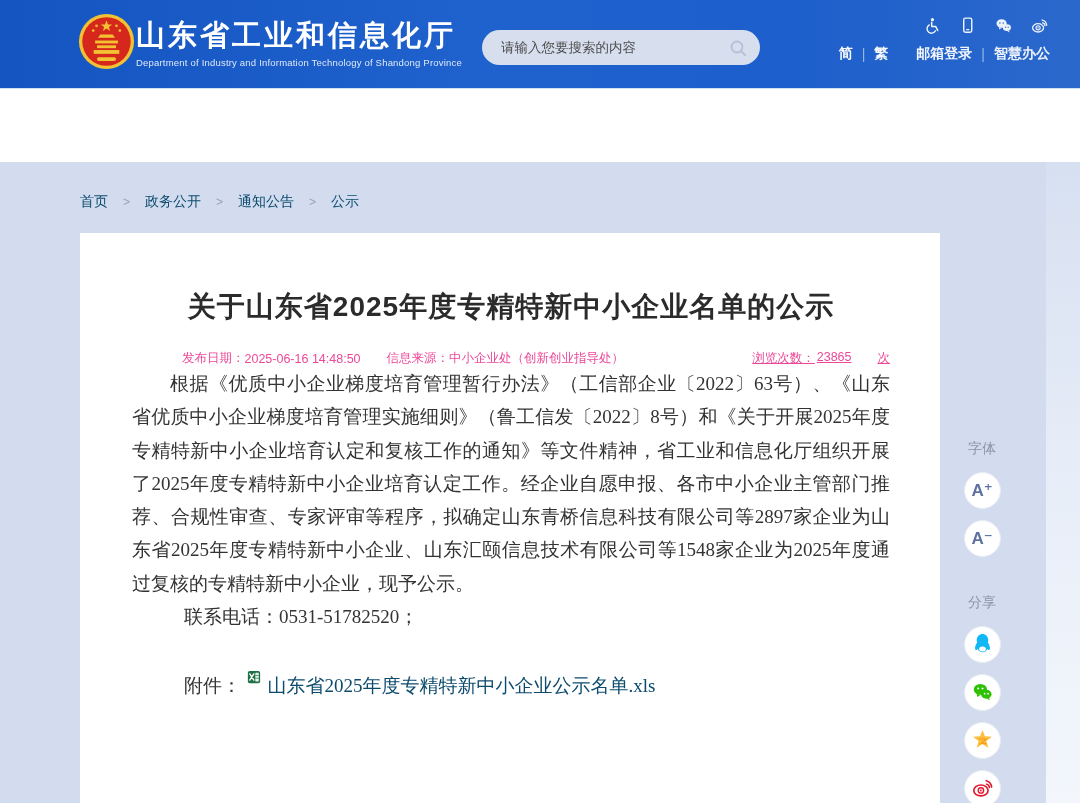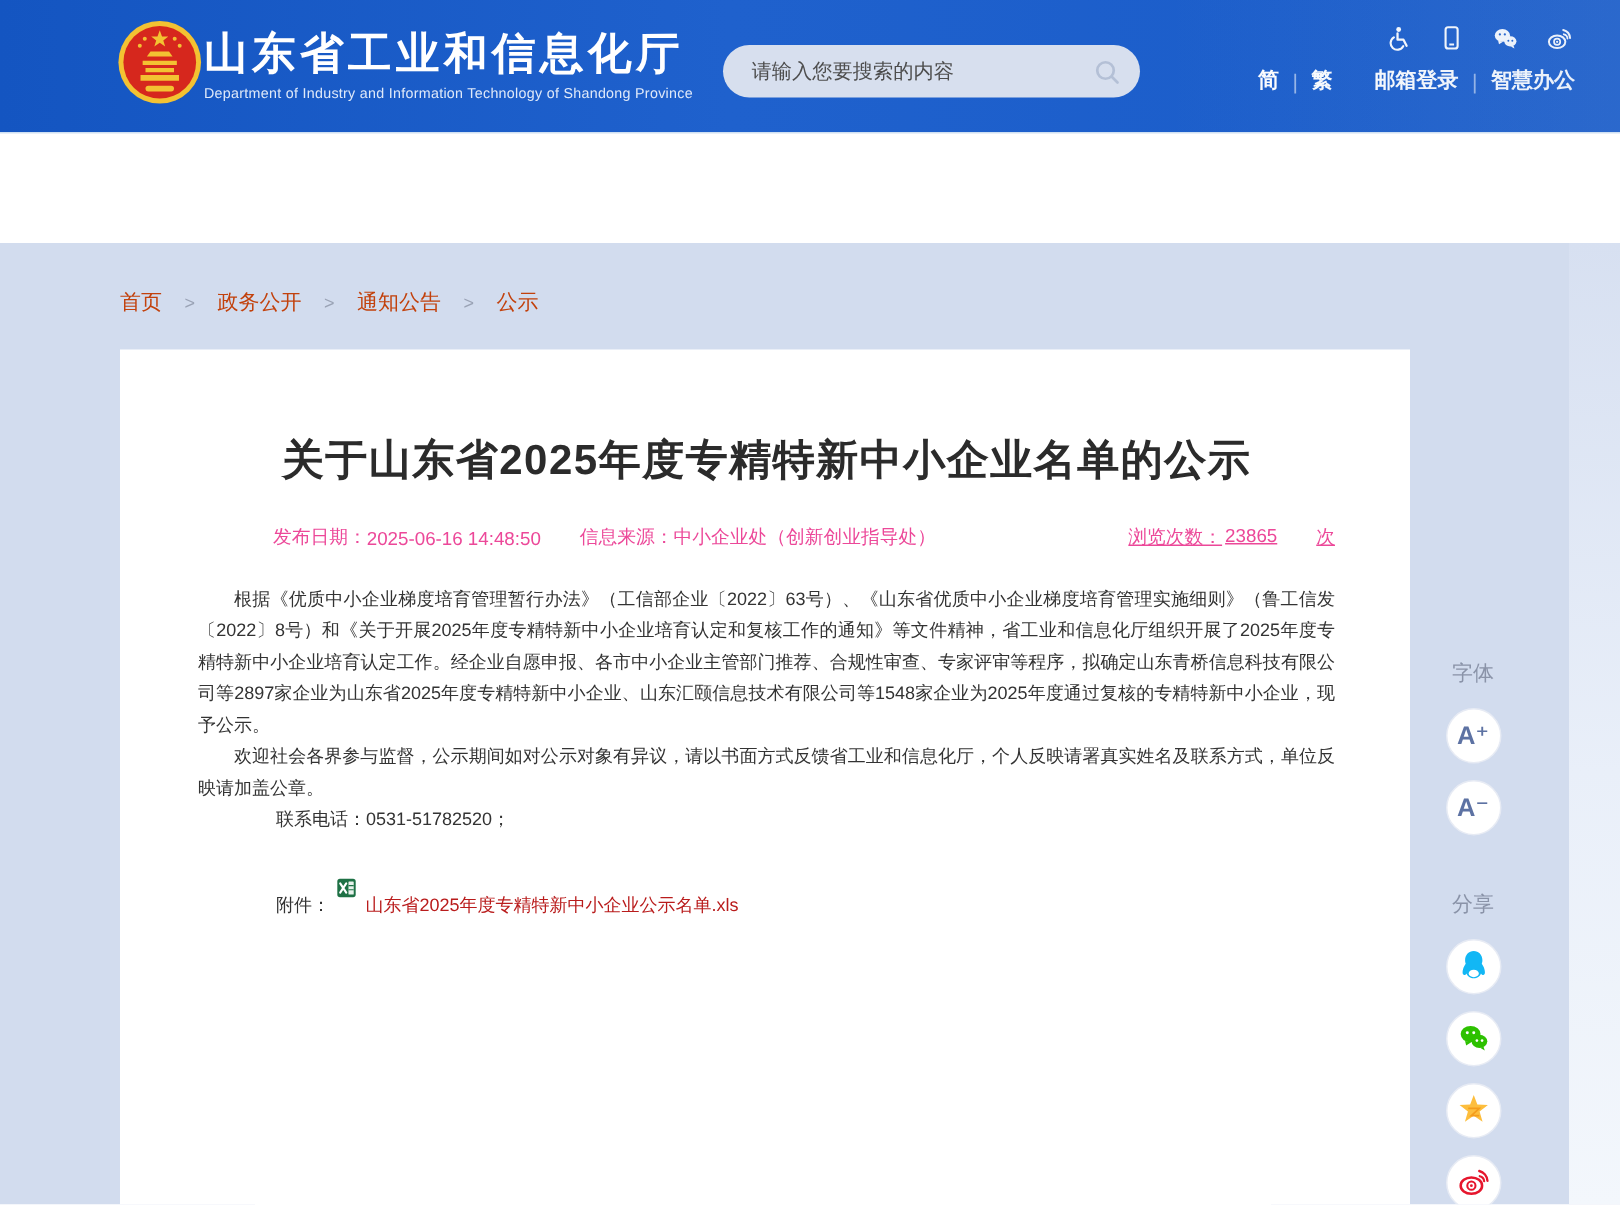--- a/index.html
+++ b/index.html
@@ -34,43 +34,43 @@
   
   .white-band { position:absolute; top:88px; left:0; width:100%; height:74px; background:#ffffff;
     border-top:1px solid #cfe0f2; }
   .bg-right-strip { position:absolute; right:0; top:162px; bottom:0; width:34px;
     background:linear-gradient(180deg,#d7e0f1 0%,#e9eff9 55%,#f3f7fc 100%); }
 
   
   .main { position:absolute; top:162px; left:0; right:0; bottom:0; }
   .breadcrumb { position:absolute; left:80px; top:31px; display:flex; align-items:center; gap:15px;
     font-size:14px; color:#3f4450; }
-  .breadcrumb a { color:#c2410c; text-decoration:none; cursor:pointer; }
+  .breadcrumb a { color:#0c4a6e; text-decoration:none; cursor:pointer; }
   .breadcrumb .bc-sep { color:#9aa3b5; font-size:12px; }
 
   .article-card { position:absolute; left:80px; top:71px; width:860px; height:596px;
     background:#ffffff; padding:40px 50px 0 52px; }
   .article-title { text-align:center; font-size:28px; font-weight:bold; color:#2b2b2b;
     letter-spacing:1px; margin-top:15px; font-family:"Liberation Sans","DejaVu Sans",sans-serif; }
   .meta { display:flex; align-items:center; margin-top:24px; padding-left:50px;
     font-size:12.5px; color:#ec4899; }
   .meta .m-src { margin-left:26px; }
   .meta .m-views { margin-left:auto; display:flex; align-items:flex-start;text-decoration:underline; }
   .meta .m-views .num { margin-left:2px; }
   .meta .m-views .unit { margin-left:26px; }
 
-  .content { margin-top:22px; font-size:12px; color:#333; line-height:1.75; }
+  .content { font-size:19px; color:#333; line-height:1.75;font-family:Liberation Serif, serif; }
   .content p { margin:0; }
   .para { text-indent:2em; text-align:justify; }
   .detail { padding-left:52px; }
   .detail-first { margin-top:32px !important; }
   .attachment { padding-left:52px; margin-top:28px !important; }
   .attachment .att-label { color:#333; }
   .attachment .excel-icon { display:inline-block; width:14px; height:14px; vertical-align:8px; margin:0 2px 0 1px; }
-  .attachment a { color:#b91c1c; text-decoration:none; cursor:pointer; }
+  .attachment a { color:#0c4a6e; text-decoration:none; cursor:pointer; }
 
   
   .side-tools { position:absolute; left:955px; top:278px; width:54px; display:flex;
     flex-direction:column; align-items:center; }
   .tool-label { font-size:14px; color:#8a93a8; margin-bottom:14px; }
   .tool-label.share { margin-top:26px; }
   .tool-btn { width:37px; height:37px; border-radius:50%; background:#fff; border:1px solid #e7ebf4;
     color:#5d72a3; font-size:17px; font-weight:bold; cursor:pointer; margin-bottom:11px;
     display:flex; align-items:center; justify-content:center; font-family:inherit; }
   .share-btn { width:37px; height:37px; border-radius:50%; background:#fff; border:1px solid #e7ebf4;
@@ -190,21 +190,20 @@
         <span>中小企业处（创新创业指导处）</span>
         <span class="m-views">
           <span>浏览次数：</span>
           <span class="num">23865</span>
           <span class="unit">次</span>
         </span>
       </div>
 
       <div class="content">
         <p class="para">根据《优质中小企业梯度培育管理暂行办法》（工信部企业〔2022〕63号）、《山东省优质中小企业梯度培育管理实施细则》（鲁工信发〔2022〕8号）和《关于开展2025年度专精特新中小企业培育认定和复核工作的通知》等文件精神，省工业和信息化厅组织开展了2025年度专精特新中小企业培育认定工作。经企业自愿申报、各市中小企业主管部门推荐、合规性审查、专家评审等程序，拟确定山东青桥信息科技有限公司等2897家企业为山东省2025年度专精特新中小企业、山东汇颐信息技术有限公司等1548家企业为2025年度通过复核的专精特新中小企业，现予公示。</p>
-        <p class="para">欢迎社会各界参与监督，公示期间如对公示对象有异议，请以书面方式反馈省工业和信息化厅，个人反映请署真实姓名及联系方式，单位反映请加盖公章。</p>
 
         <p class="detail">联系电话：0531-51782520；</p>
 
         <p class="attachment">
           <span class="att-label">附件：</span>
           <span class="excel-icon">
             <svg viewBox="0 0 16 16" width="14" height="14">
               <rect x="1" y="1" width="14" height="14" rx="2" fill="#1e7145"></rect>
               <rect x="9.5" y="3" width="4" height="10" rx="0.5" fill="#e8f2ec"></rect>
               <line x1="9.5" y1="6.2" x2="13.5" y2="6.2" stroke="#1e7145" stroke-width="0.8"></line>

